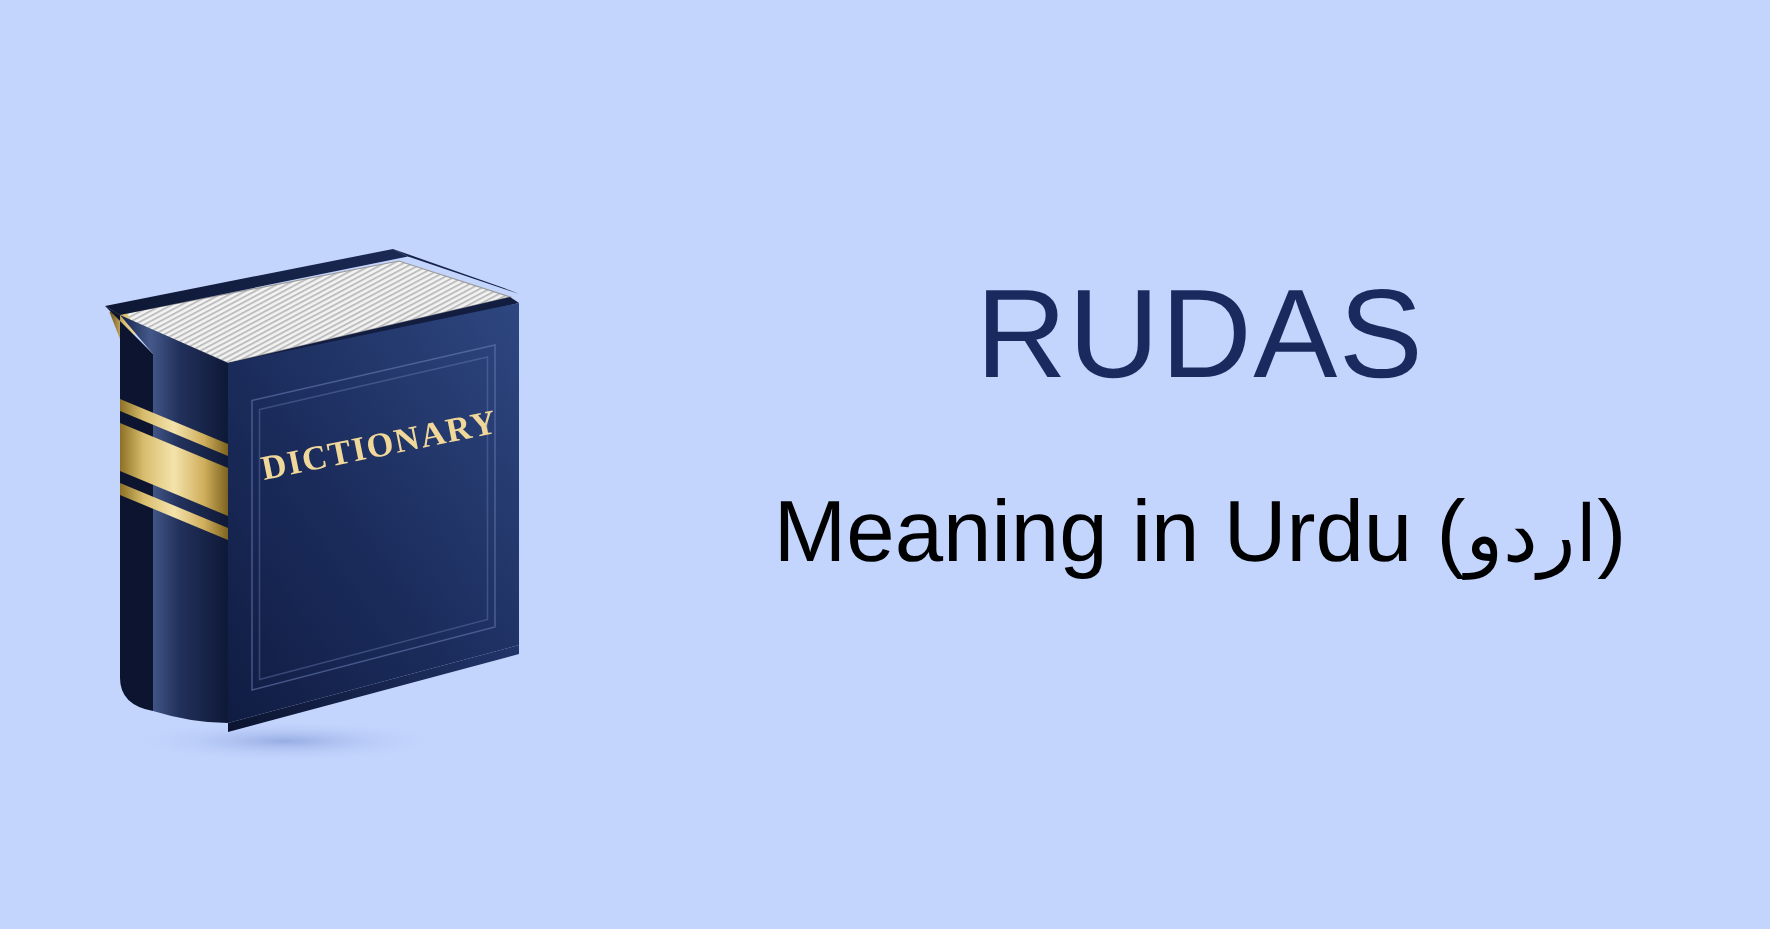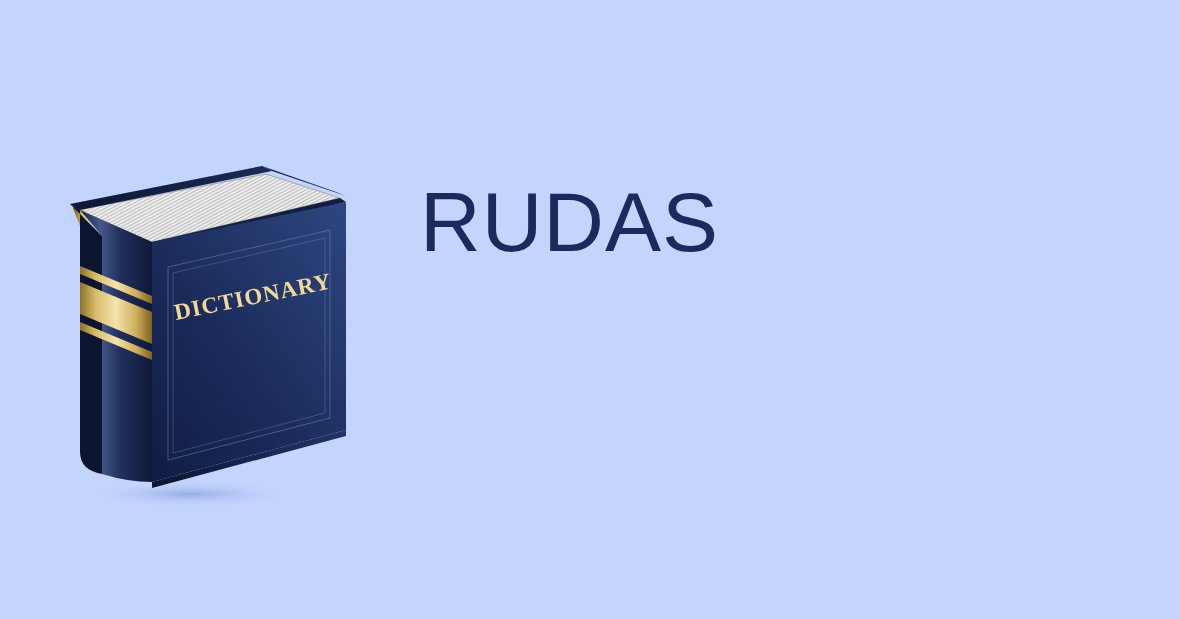--- a/index.html
+++ b/index.html
@@ -43,21 +43,21 @@
 
   
   #word-block {
     position: absolute;
     left: 420px;
     top: 180px;
     width: 760px;
     height: 300px;
     display: flex;
     flex-direction: column;
-    align-items: flex-start;
+    align-items: center;
     justify-content: flex-start;
   }
 
   #headword {
     font-family: "Liberation Sans", sans-serif;
     font-size: 84px;
     font-weight: 400;
     line-height: 1;
     letter-spacing: 1px;
     color: #1a2a5e;
@@ -183,16 +183,19 @@
       </g>
 
       <text class="dict-spine-text" x="136" y="190" fill="#f0d79a" font-size="23" transform="rotate(-11.5 136 190)">DICTIONARY</text>
     </svg>
   </div>
 
   <div id="word-block">
 
     <div id="headword" style="color: rgb(26, 42, 94);">RUDAS</div>
 
+    <div id="subtitle-line" style="color: rgb(0, 0, 0);">
+      <span>Meaning in Urdu</span><span> </span><span>(</span><span id="subtitle-urdu">اردو</span><span>)</span>
+    </div>
 
   </div>
 
 </div>
 
 </body></html>

